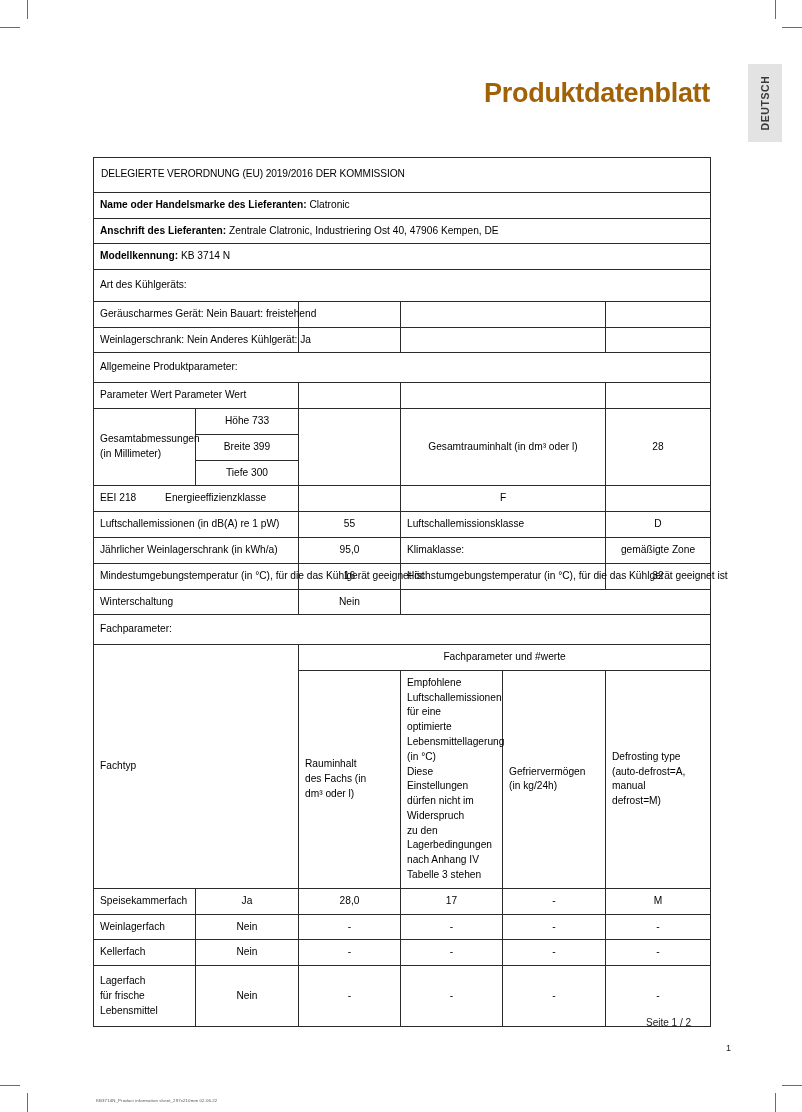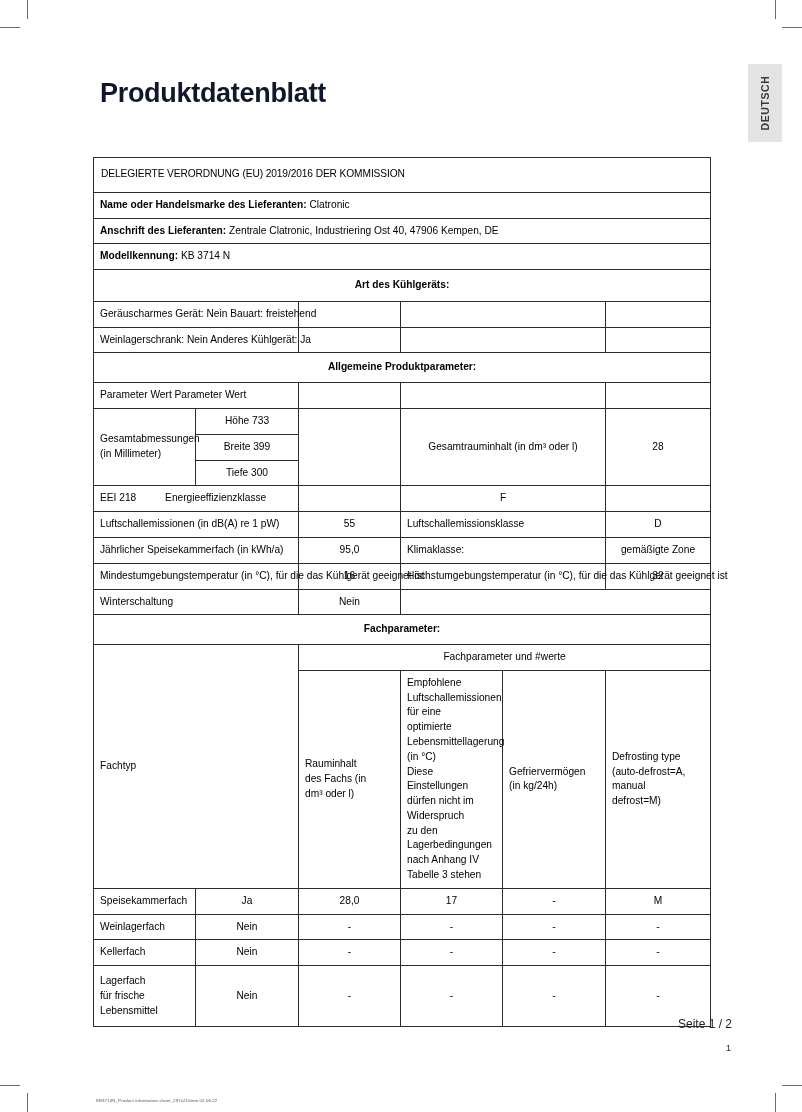--- a/index.html
+++ b/index.html
@@ -35,44 +35,45 @@
     transform: rotate(-90deg);
     font-size: 10.5px; font-weight: bold;
     letter-spacing: 0.6px; color: #3a3a3a;
     white-space: nowrap;
   }
 
   
   .sheet { position: absolute; left: 93px; top: 70px; width: 617px; }
 
   .title {
-    color: #0f172a;
+    color: #a16207;
     font-size: 27px; font-weight: bold;
     letter-spacing: -0.3px;
     margin: 8px 0 14px 7px;
+    text-align: right;
   }
 
   
   table.doc {
     width: 617px;
     border-collapse: collapse;
     table-layout: fixed;
     margin-top: 48px;
   }
   table.doc td {
     border: 1px solid #2b2b2b;
     font-size: 10.2px;
     padding: 5px 6px;
     vertical-align: middle;
     line-height: 1.45;
     overflow: visible;
     white-space: nowrap;
   }
   td.wrap { white-space: normal; }
-  td.b { font-weight: bold; text-align: center; }
+  td.b { font-weight: normal; }
   td.c { text-align: center; }
 
   .regline {
     font-size: 9.4px;
     padding: 9px 7px 10px 7px !important;
     letter-spacing: -0.1px;
   }
 
   
   td.spec-head {
@@ -80,22 +81,22 @@
     vertical-align: middle;
     font-size: 10.2px;
     line-height: 1.55;
     white-space: nowrap;
     padding: 6px 0;
   }
   td.spec-head .ln { display: block; }
 
   
   .page-note {
-    position: absolute; left: 678px; top: 1017px;
-    font-size: 12px; color: #222;
+    position: absolute; left: 646px; top: 1017px;
+    font-size: 10px; color: #222;
   }
   .page-num {
     position: absolute; left: 726px; top: 1043px;
     font-size: 9px; color: #222;
   }
   .fineprint {
     position: absolute; left: 96px; top: 1098px;
     font-size: 4.4px; color: #555;
     letter-spacing: 0.1px;
   }
@@ -213,21 +214,21 @@
     </tr>
 
     <tr>
       <td colspan="2" class="wrap">Luftschallemissionen (in dB(A) re 1 pW)</td>
       <td class="c">55</td>
       <td colspan="2" class="wrap">Luftschallemissionsklasse</td>
       <td class="c">D</td>
     </tr>
 
     <tr>
-      <td colspan="2" class="wrap">Jährlicher Speisekammerfach (in kWh/a)</td>
+      <td colspan="2" class="wrap">Jährlicher Weinlagerschrank (in kWh/a)</td>
       <td class="c">95,0</td>
       <td colspan="2" class="wrap">Klimaklasse:</td>
       <td class="c">gemäßigte Zone</td>
     </tr>
 
     <tr>
       <td colspan="2" class="wrap">Mindestumgebungstemperatur (in °C), für die das Kühlgerät geeignet ist</td>
       <td class="c">16</td>
       <td colspan="2" class="wrap">Höchstumgebungstemperatur (in °C), für die das Kühlgerät geeignet ist</td>
       <td class="c">32</td>

